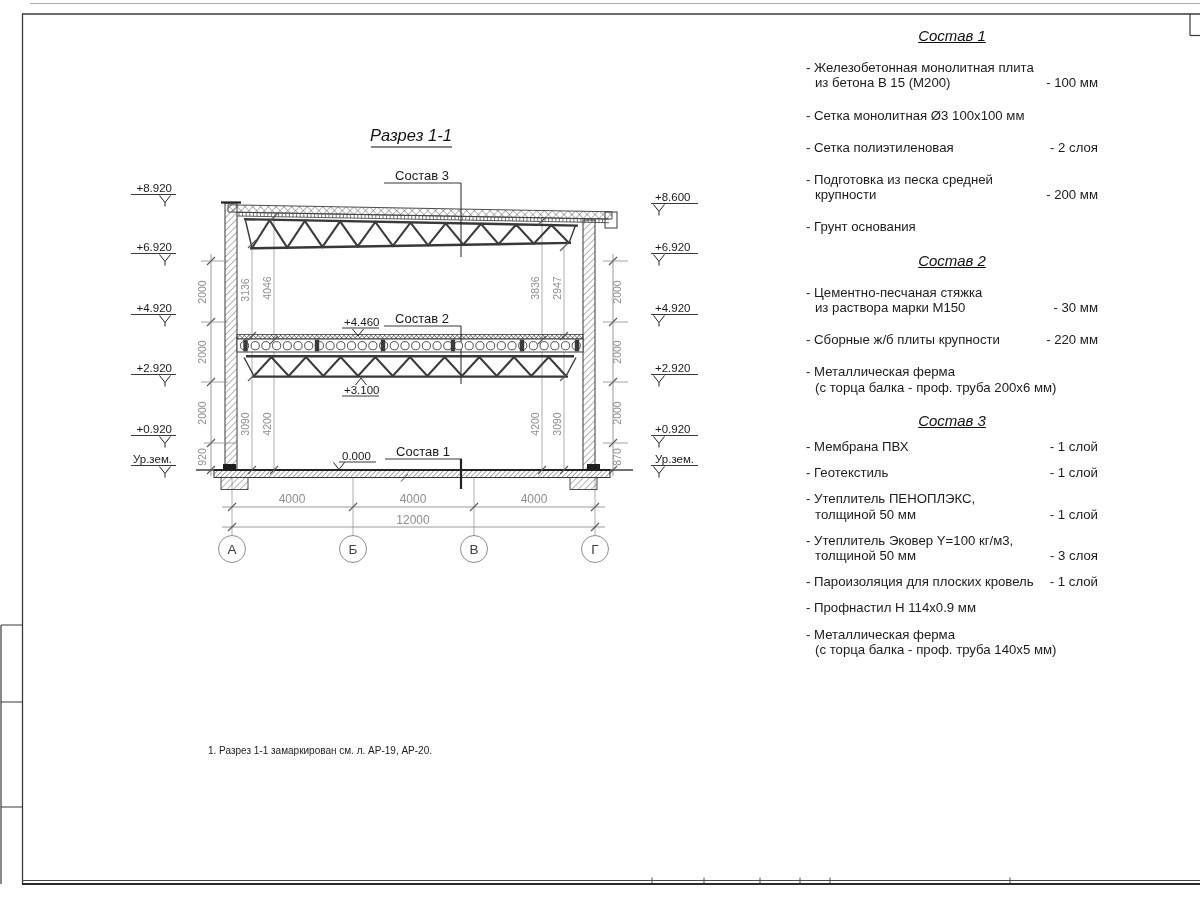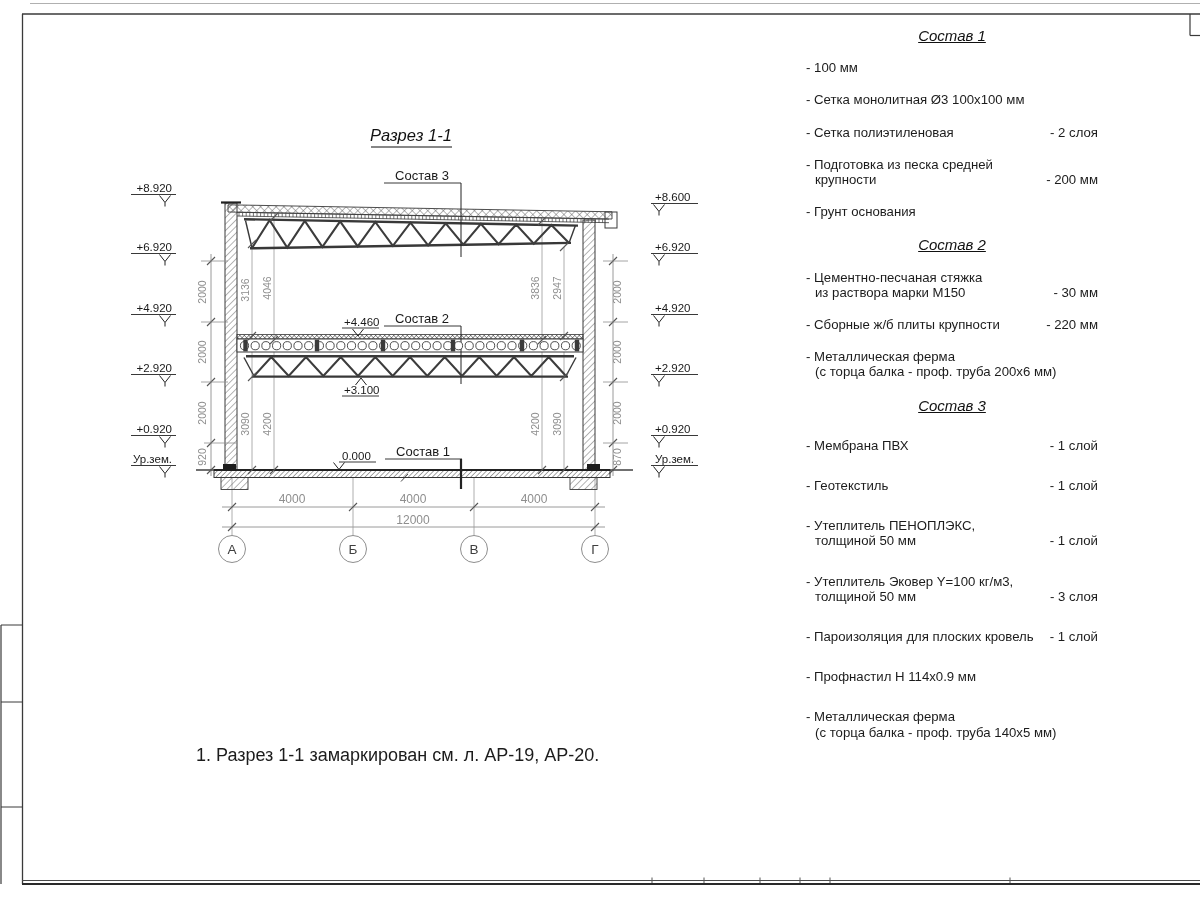--- a/index.html
+++ b/index.html
@@ -14,23 +14,23 @@
   .co{font-size:13px;fill:#1a1a1a;}
   .ti{font-size:16.5px;font-style:italic;fill:#111;}
   .specs{position:absolute;left:806px;top:28px;width:292px;
          font-size:13.2px;line-height:15.2px;color:#1c1c1c;}
   .sh{text-align:center;font-style:italic;text-decoration:underline;
       font-size:15px;color:#111;margin-bottom:14px;}
   .si{display:flex;gap:6px;align-items:flex-end;margin-top:17px;}
   .nm{flex:1;white-space:pre-line;padding-left:9px;text-indent:-9px;}
   .vl{white-space:nowrap;}
   .spec+.spec{margin-top:18px;}
-  .spec3 .si{margin-top:25px;align-items:flex-end;}
+  .spec3 .si{margin-top:11px;align-items:flex-end;}
   .spec3 .sh{margin-bottom:10px;}
-  .note{position:absolute;left:196px;top:745px;font-size:18px;color:#1c1c1c;}
+  .note{position:absolute;left:208px;top:745px;font-size:10px;color:#1c1c1c;}
 </style>
 </head>
 <body>
 
 <svg id="sheet-svg" width="1200" height="900" viewBox="0 0 1200 900">
   <defs>
     <pattern id="ph" width="4.6" height="4.6" patternUnits="userSpaceOnUse" patternTransform="rotate(45)">
       <line x1="0" y1="0" x2="0" y2="4.6" stroke="#6a6a6a" stroke-width="1"></line>
     </pattern>
     <pattern id="pg" width="3.4" height="3.4" patternUnits="userSpaceOnUse" patternTransform="rotate(45)">
@@ -408,20 +408,22 @@
     <text class="ax" x="353" y="553.5" text-anchor="middle">Б</text>
     <text class="ax" x="474" y="553.5" text-anchor="middle">В</text>
     <text class="ax" x="595" y="553.5" text-anchor="middle">Г</text>
   </g>
 </svg>
 
 <div class="specs">
   <div class="spec spec1">
     <div class="sh">Состав 1</div>
     <div class="si">
+        <div class="nm">- Железобетонная  монолитная плита
+из бетона В 15 (М200)</div>
         <div class="vl">- 100 мм</div>
       </div>
     <div class="si">
         <div class="nm">- Сетка монолитная Ø3 100x100 мм</div>
         <div class="vl"></div>
       </div>
     <div class="si">
         <div class="nm">- Сетка полиэтиленовая</div>
         <div class="vl">-  2 слоя</div>
       </div>

